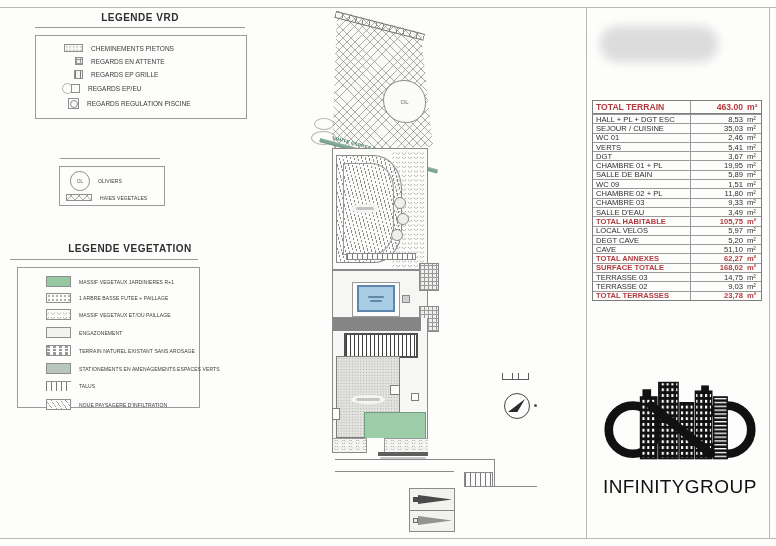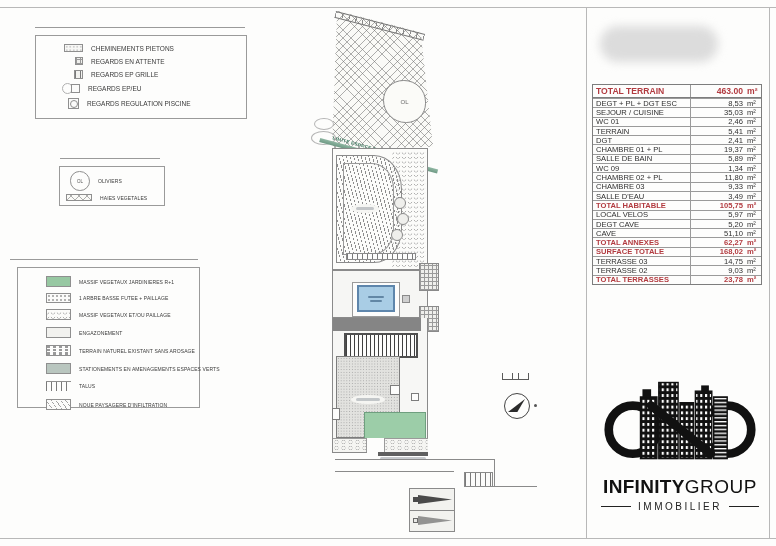--- a/index.html
+++ b/index.html
@@ -40,36 +40,37 @@
   .t-row{display:flex;align-items:center;height:9.3px;border-top:1px solid #9a9a9a;box-sizing:border-box;}
   .t-row.hdr{height:13px;border-top:none;border-bottom:1px solid #7d7d7d;}
   .t-label{flex:0 0 56%;padding-left:3px;font-size:7.6px;color:#2f2f2f;border-right:1px solid #9a9a9a;align-self:stretch;display:flex;align-items:center;overflow:hidden;white-space:nowrap;}
   .t-value{flex:1;text-align:right;font-size:7.6px;color:#2f2f2f;padding-right:2px;}
   .t-unit{flex:0 0 14px;font-size:7.6px;color:#2f2f2f;text-align:left;padding-left:2px;}
   .t-row.total .t-label,.t-row.total .t-value,.t-row.total .t-unit{color:#b23b40;font-weight:bold;}
   .t-row.hdr .t-label,.t-row.hdr .t-value,.t-row.hdr .t-unit{color:#b23b40;font-weight:bold;font-size:8.6px;}
   
   .logo-wrap{display:flex;flex-direction:column;align-items:center;}
   .wordmark{font-size:19px;color:#111;white-space:nowrap;margin-top:2px;}
-  .wm-bold{font-weight:700;letter-spacing:.3px;}
+  .wm-bold{font-weight:400;letter-spacing:.3px;}
   .wm-light{font-weight:300;letter-spacing:.5px;}
   .subline{display:flex;align-items:center;gap:7px;margin-top:3px;}
   .subrule{width:30px;height:1px;background:#222;}
   .subtitle{font-size:10px;letter-spacing:2.5px;color:#222;}
 </style>
 </head>
 <body>
 
 <div class="page">
 
   <div class="abs hairline" style="left:0;top:7px;width:776px;height:1px;"></div>
   <div class="abs hairline" style="left:0;top:538px;width:776px;height:1px;"></div>
   <div class="abs hairline" style="left:769px;top:7px;width:1px;height:531px;"></div>
   <div class="abs hairline" style="left:586px;top:7px;width:1px;height:531px;"></div>
 
+  <div class="abs legend-title" style="left:35px;top:12px;width:210px;">LEGENDE VRD</div>
   <div class="abs legend-underline" style="left:35px;top:27px;width:210px;"></div>
   <div class="abs legend-box" style="left:35px;top:35px;width:210px;height:82px;">
     <div class="lg-item" style="margin:8px 0 0 28px;">
       <span class="sw pat-dots-lt" style="width:19px;height:8px;"></span>
       <span class="lg-label">CHEMINEMENTS PIETONS</span>
     </div>
     <div class="lg-item" style="margin:5px 0 0 34px;">
       <span class="sw pat-grid" style="width:8px;height:8px;margin-left:5px;"></span>
       <span class="lg-label">REGARDS  EN ATTENTE</span>
     </div>
@@ -97,20 +98,21 @@
     <div class="lg-item" style="margin:4px 0 0 10px;">
       <span style="width:18px;height:18px;border:1px solid #8f8f8f;border-radius:48% 52% 50% 50%;display:flex;align-items:center;justify-content:center;font-size:4.5px;color:#555;background:#fdfdfc;">OL</span>
       <span class="veg-label">OLIVIERS</span>
     </div>
     <div class="lg-item" style="margin:3px 0 0 6px;">
       <span class="sw pat-cross" style="width:26px;height:7px;"></span>
       <span class="veg-label">HAIES VEGETALES</span>
     </div>
   </div>
 
+  <div class="abs legend-title" style="left:30px;top:243px;width:200px;">LEGENDE VEGETATION</div>
   <div class="abs legend-underline" style="left:10px;top:259px;width:188px;"></div>
   <div class="abs legend-box" style="left:17px;top:267px;width:181px;height:139px;">
     <div class="lg-item" style="margin:8px 0 0 28px;">
       <span class="sw" style="width:25px;height:11px;background:#97c8a2;"></span>
       <span class="veg-label">MASSIF VEGETAUX JARDINIERES R+1</span>
     </div>
     <div class="lg-item" style="margin:6px 0 0 28px;">
       <span class="sw pat-dots" style="width:25px;height:10px;"></span>
       <span class="veg-label">1 ARBRE BASSE FUTEE + PAILLAGE</span>
     </div>
@@ -211,72 +213,72 @@
   <div class="abs" style="left:502px;top:373px;width:11px;height:7px;border:1.5px solid #5a5a5a;border-top:none;box-sizing:border-box;"></div>
   <div class="abs" style="left:518px;top:373px;width:11px;height:7px;border:1.5px solid #5a5a5a;border-top:none;box-sizing:border-box;"></div>
   <div class="abs" style="left:513px;top:379px;width:5px;height:1px;background:#5a5a5a;"></div>
   <div class="abs" style="left:504px;top:393px;width:26px;height:26px;border:1.5px solid #444;border-radius:50%;background:#fdfdfc;box-sizing:border-box;">
     <div class="abs" style="left:3px;top:5px;width:17px;height:13px;background:#2b2b2b;clip-path:polygon(0 100%,100% 0,55% 100%);"></div>
   </div>
   <div class="abs" style="left:534px;top:404px;width:3px;height:3px;background:#555;border-radius:50%;"></div>
 
   <div class="abs" style="left:600px;top:26px;width:118px;height:36px;background:#dcdcdc;border-radius:18px;filter:blur(5px);"></div>
 
-  <div class="abs srf-table" style="left:592px;top:84px;width:170px;">
+  <div class="abs srf-table" style="left:592px;top:100px;width:170px;">
     <div class="t-row hdr">
       <span class="t-label">TOTAL TERRAIN</span>
       <span class="t-value">463.00</span>
       <span class="t-unit">m²</span>
     </div>
     <div>
     <div class="t-row">
-      <span class="t-label">DEGT + PL + DGT ESC</span>
+      <span class="t-label">HALL + PL + DGT ESC</span>
       <span class="t-value">8,53</span>
       <span class="t-unit">m²</span>
     </div>
 
     <div class="t-row">
       <span class="t-label">SEJOUR / CUISINE</span>
       <span class="t-value">35,03</span>
       <span class="t-unit">m²</span>
     </div>
 
     <div class="t-row">
       <span class="t-label">WC 01</span>
       <span class="t-value">2,46</span>
       <span class="t-unit">m²</span>
     </div>
 
     <div class="t-row">
-      <span class="t-label">TERRAIN</span>
+      <span class="t-label">VERTS</span>
       <span class="t-value">5,41</span>
       <span class="t-unit">m²</span>
     </div>
 
     <div class="t-row">
       <span class="t-label">DGT</span>
-      <span class="t-value">2,41</span>
+      <span class="t-value">3,67</span>
       <span class="t-unit">m²</span>
     </div>
 
     <div class="t-row">
       <span class="t-label">CHAMBRE 01 + PL</span>
-      <span class="t-value">19,37</span>
+      <span class="t-value">19,95</span>
       <span class="t-unit">m²</span>
     </div>
 
     <div class="t-row">
       <span class="t-label">SALLE DE BAIN</span>
       <span class="t-value">5,89</span>
       <span class="t-unit">m²</span>
     </div>
 
     <div class="t-row">
       <span class="t-label">WC 09</span>
-      <span class="t-value">1,34</span>
+      <span class="t-value">1,51</span>
       <span class="t-unit">m²</span>
     </div>
 
     <div class="t-row">
       <span class="t-label">CHAMBRE 02 + PL</span>
       <span class="t-value">11,80</span>
       <span class="t-unit">m²</span>
     </div>
 
     <div class="t-row">
@@ -366,20 +368,15 @@
       <rect x="63" y="13" width="20" height="79" fill="url(#win)" stroke="#111" stroke-width="1.5"></rect>
       <rect x="85" y="34" width="14" height="58" fill="url(#win)" stroke="#111" stroke-width="1.5"></rect>
       <rect x="101" y="22" width="17" height="70" fill="url(#win)" stroke="#111" stroke-width="1.5"></rect>
       <rect x="107" y="16" width="8" height="8" fill="#111"></rect>
       <rect x="120" y="28" width="14" height="64" fill="url(#hstripe)" stroke="#111" stroke-width="1.5"></rect>
       <line x1="55" y1="37" x2="117" y2="87" stroke="#111" stroke-width="9" stroke-linecap="round"></line>
     </svg>
     <div class="wordmark">
       <span class="wm-bold">INFINITY</span><span class="wm-light">GROUP</span>
     </div>
-    <div class="subline">
-      <span class="subrule"></span>
-      <span class="subtitle">IMMOBILIER</span>
-      <span class="subrule"></span>
-    </div>
   </div>
 
 </div>
 
 </body></html>

